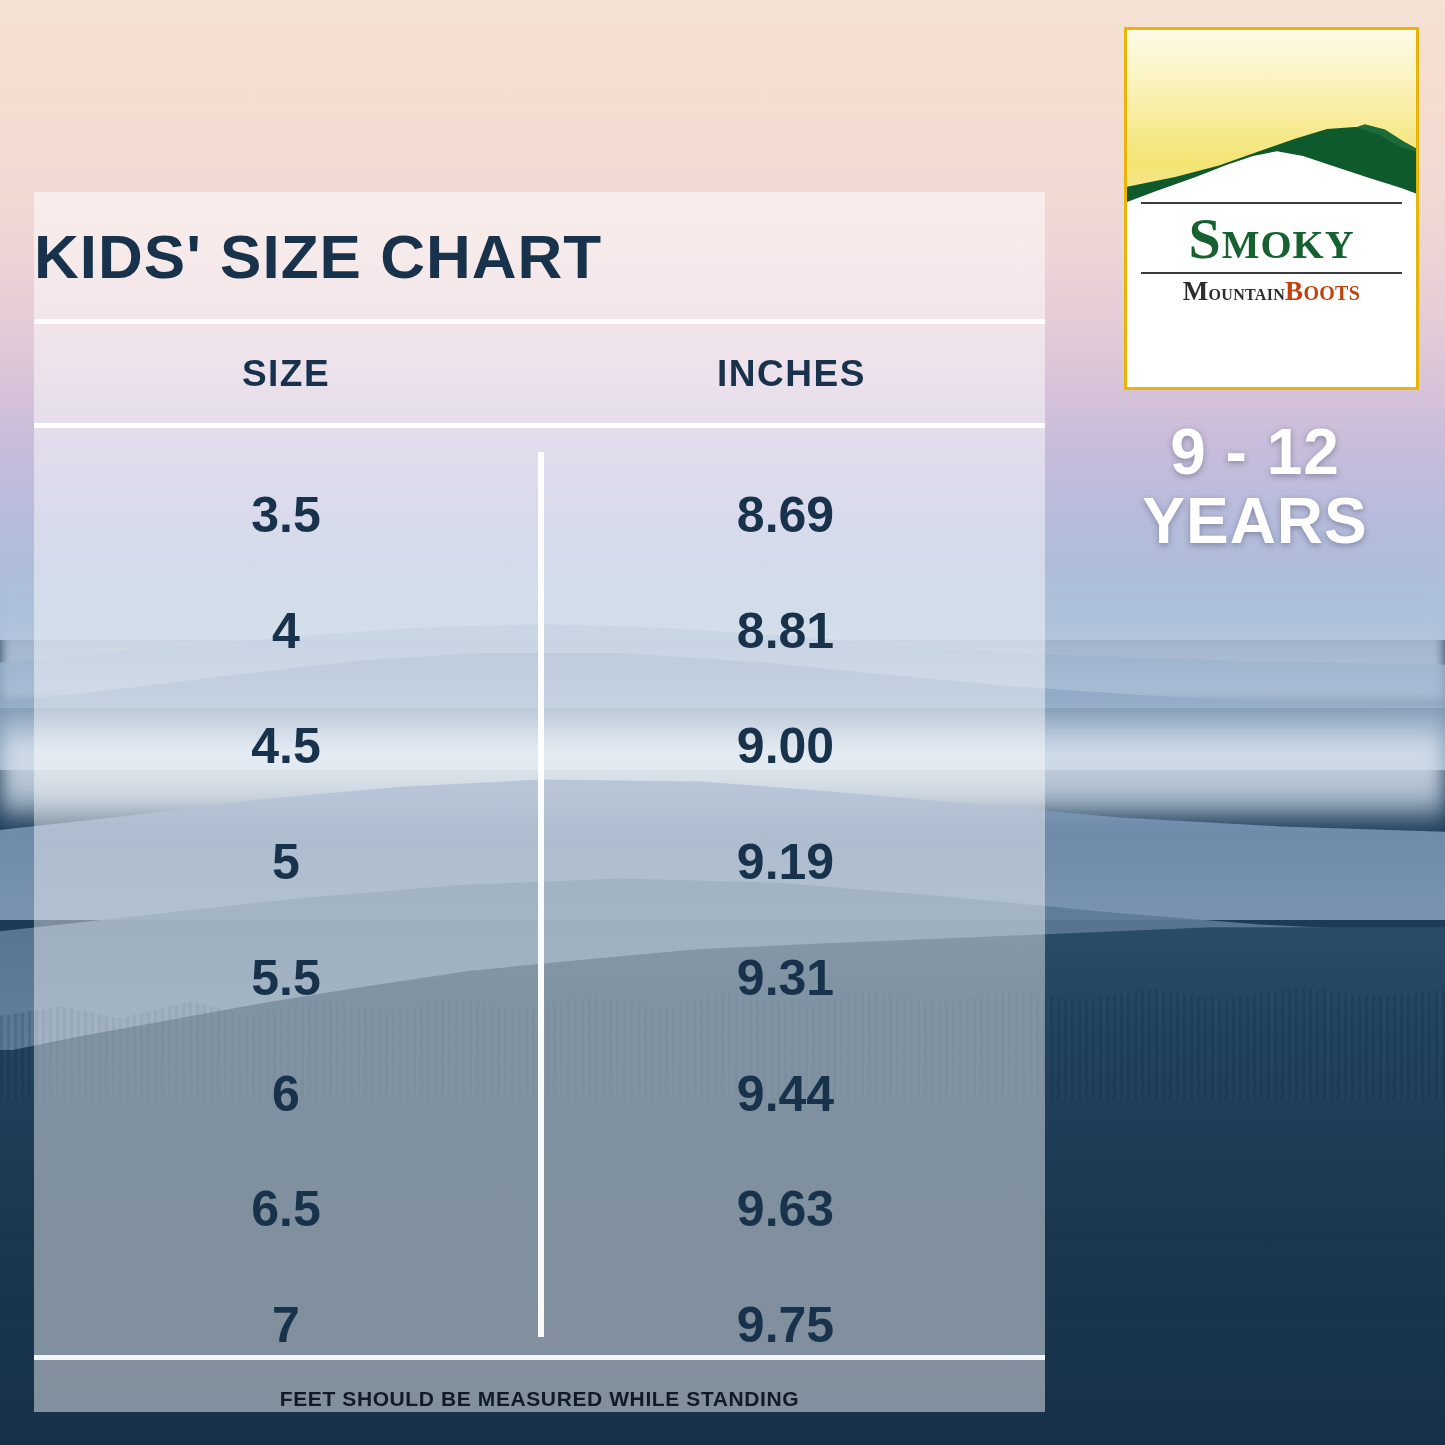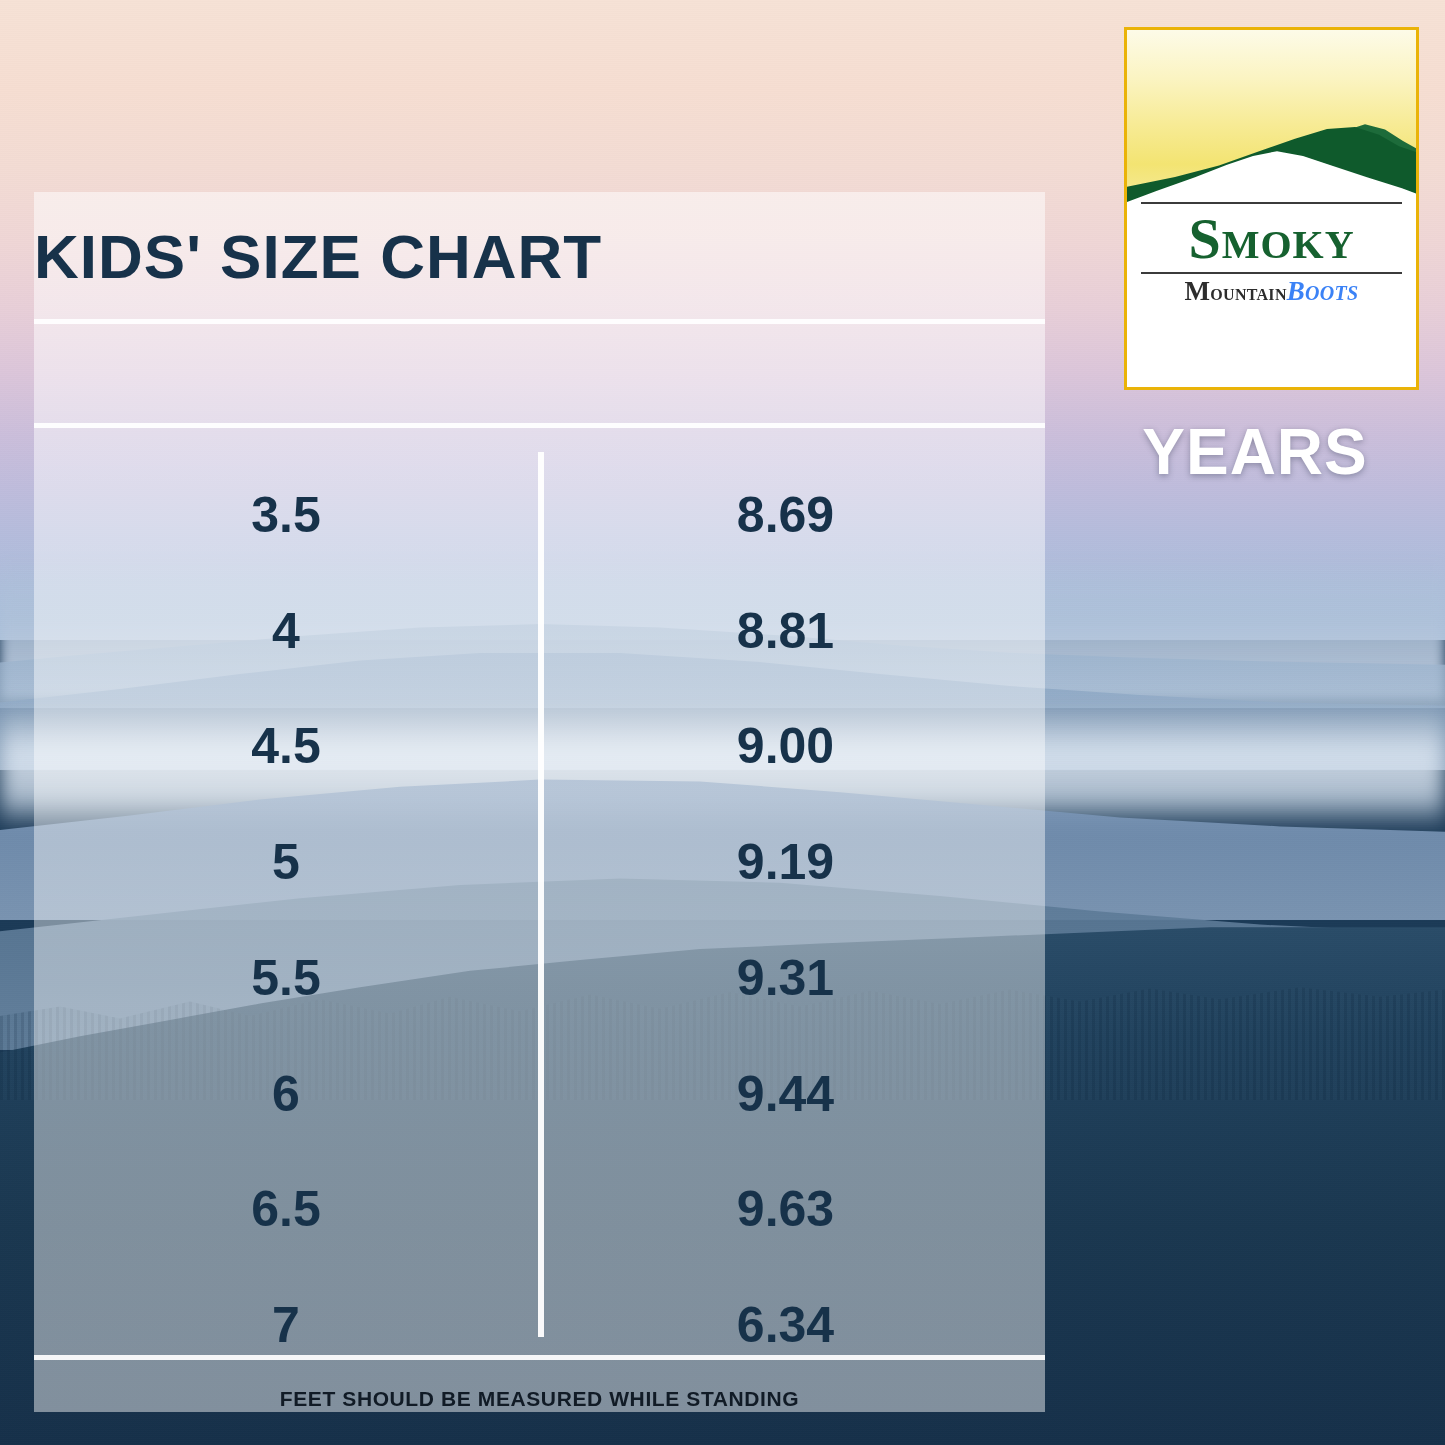--- a/index.html
+++ b/index.html
@@ -147,21 +147,21 @@
     padding:6px 0 2px;
   }
   .logo-word .sm{font-size:40px;}
   .logo-rule2{height:2px;background:#3b3b3b;margin:2px 14px 0;}
   .logo-sub{
     text-align:center;font-family:"Liberation Serif",serif;
     font-size:27px;font-weight:bold;letter-spacing:.3px;padding-top:4px;line-height:1;
   }
   .logo-sub .mtn{color:#2d2d2d;}
   .logo-sub .mtn .sm{font-size:16px;}
-  .logo-sub .boots{color:#3b82f6;font-style:italic;}
+  .logo-sub .boots{color:#c2410c;}
   .logo-sub .boots .sm{font-size:20px;}
 
   
   .age{
     position:absolute;left:1090px;top:418px;width:330px;
     text-align:center;color:#ffffff;font-weight:bold;
     font-size:64px;line-height:1.08;letter-spacing:1px;
     text-shadow:0 2px 6px rgba(30,40,60,.35);
   }
 </style>
@@ -184,20 +184,24 @@
   </div>
 
   <div class="panel">
 
     <div class="panel-title">
       <span>KIDS' SIZE CHART</span>
     </div>
 
     <div class="hline l1"></div>
 
+    <div class="headrow">
+      <div class="headcell size">SIZE</div>
+      <div class="headcell inches">INCHES</div>
+    </div>
 
     <div class="hline l2"></div>
 
     <div class="vline"></div>
 
     <div class="rows">
       <div class="row">
         <div class="cell size">3.5</div>
         <div class="cell inches">8.69</div>
       </div>
@@ -220,21 +224,21 @@
       <div class="row">
         <div class="cell size">6</div>
         <div class="cell inches">9.44</div>
       </div>
       <div class="row">
         <div class="cell size">6.5</div>
         <div class="cell inches">9.63</div>
       </div>
       <div class="row">
         <div class="cell size">7</div>
-        <div class="cell inches">6.34</div>
+        <div class="cell inches">9.75</div>
       </div>
     </div>
 
     <div class="hline l3"></div>
 
     <div class="footnote">
       <span>FEET SHOULD BE MEASURED WHILE STANDING</span>
     </div>
   </div>
 
@@ -244,16 +248,17 @@
       <div class="logo-mtn-front"></div>
       <div class="logo-snow"></div>
     </div>
     <div class="logo-rule"></div>
     <div class="logo-word"><span>S</span><span class="sm">MOKY</span></div>
     <div class="logo-rule2"></div>
     <div class="logo-sub"><span class="mtn"><span>M</span><span class="sm">OUNTAIN</span></span><span class="boots"><span>B</span><span class="sm">OOTS</span></span></div>
   </div>
 
   <div class="age">
+    <div>9 - 12</div>
     <div>YEARS</div>
   </div>
 
 </div>
 
 </body></html>

